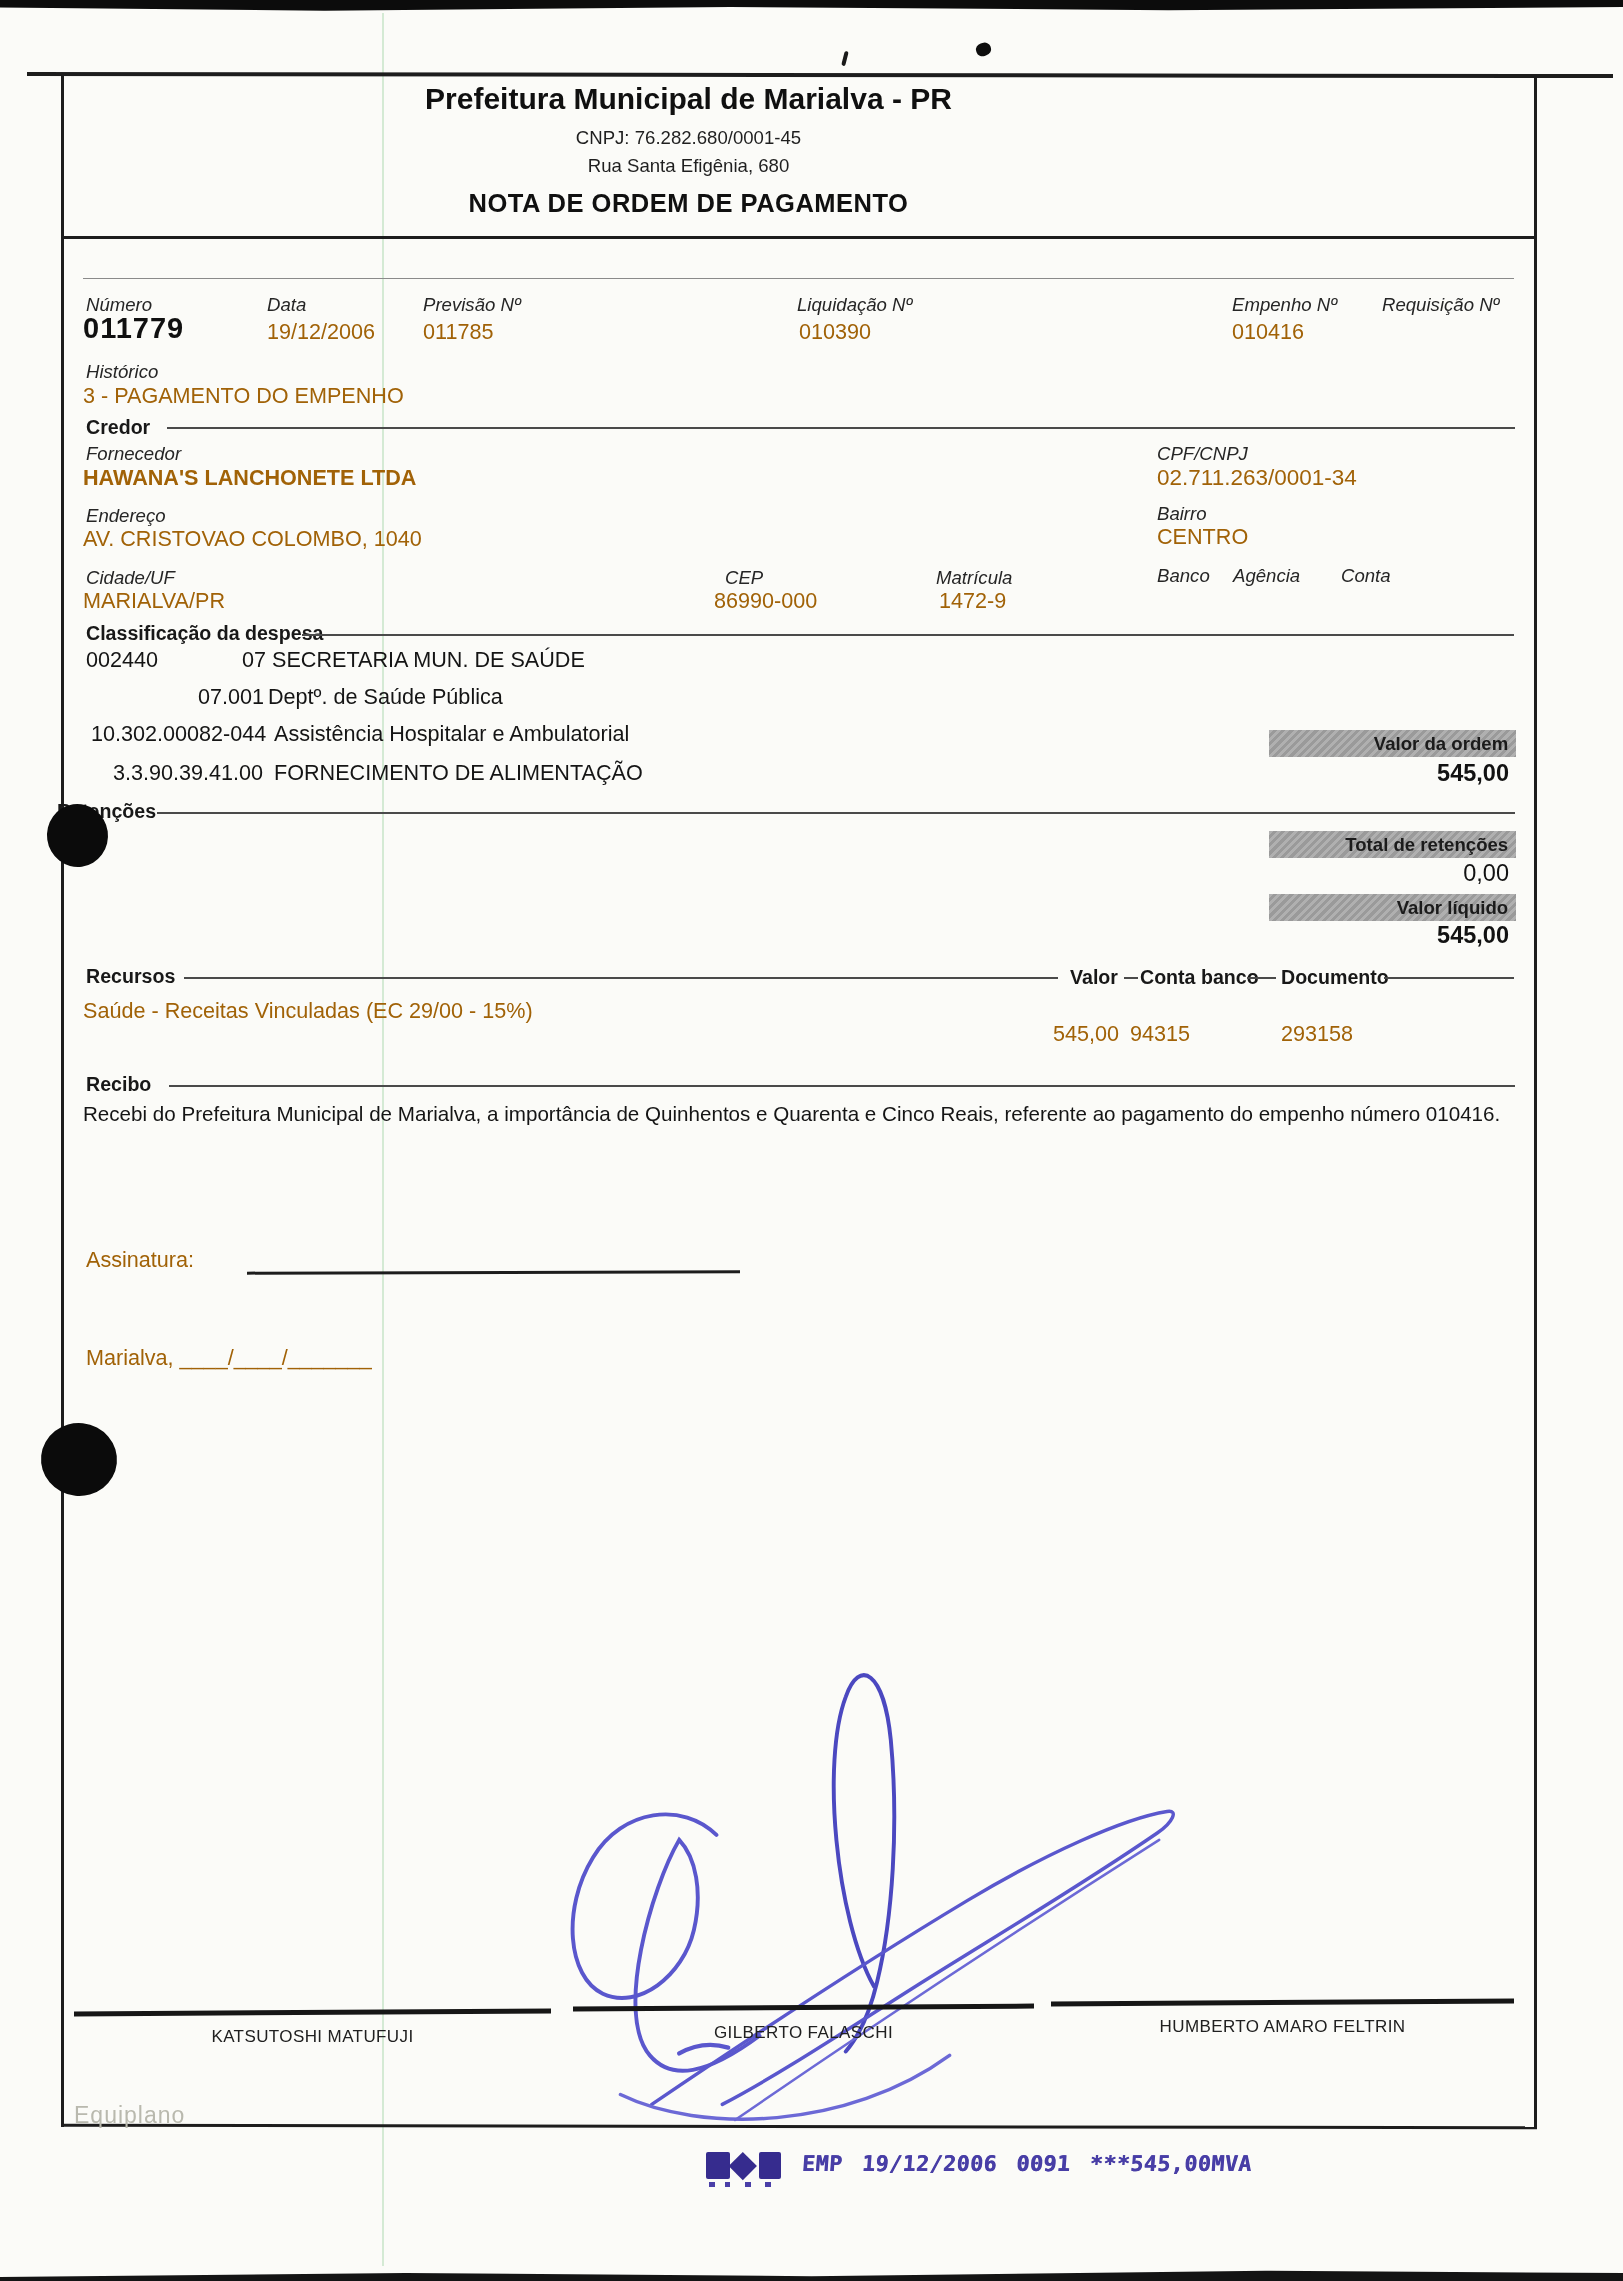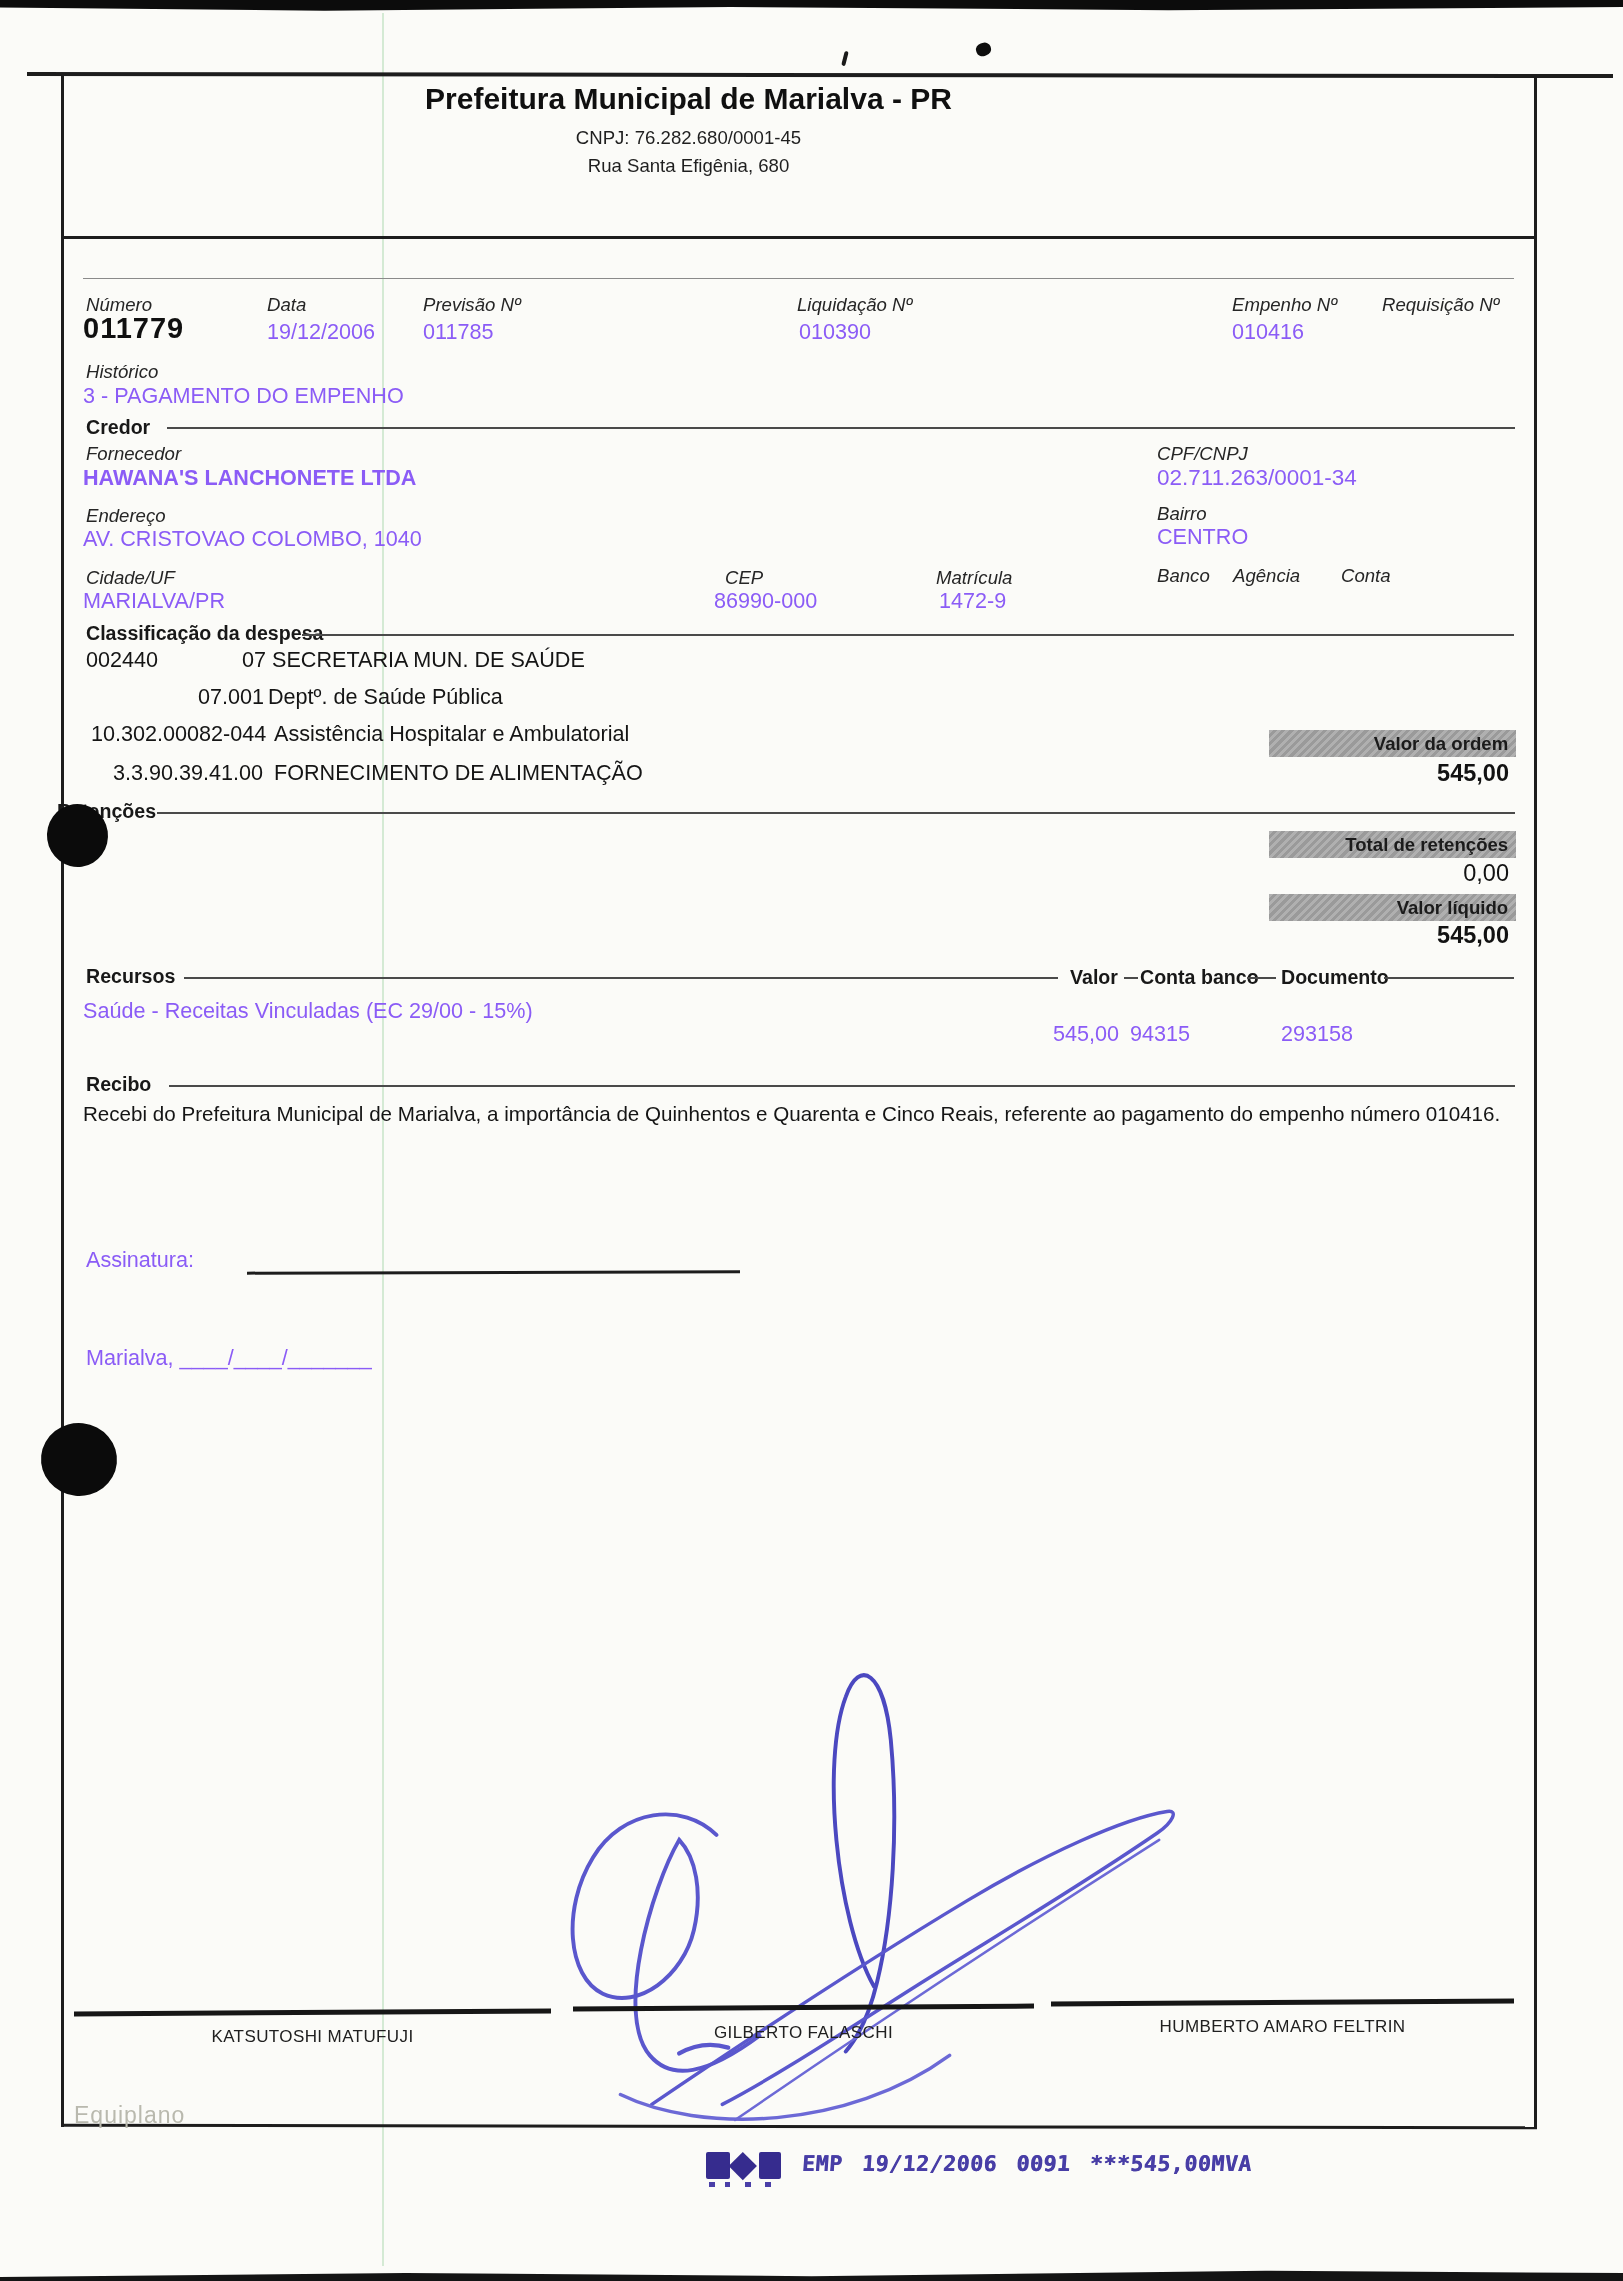--- a/index.html
+++ b/index.html
@@ -3,21 +3,21 @@
 <meta charset="utf-8">
 <style>
   html,body{margin:0;padding:0;background:#e9e9e6;}
   .page{
     position:relative;width:1623px;height:2282px;margin:0 auto;
     background:#fbfbf8;overflow:hidden;
     font-family:"Liberation Sans",sans-serif;color:#1c1c1c;
   }
   .abs{position:absolute;}
   .lbl{font-style:italic;font-size:18.6px;color:#262626;white-space:nowrap;}
-  .val{font-size:21.6px;color:#8b5cf6;white-space:nowrap;}
+  .val{font-size:21.6px;color:#a16207;white-space:nowrap;}
   .bigval{font-size:29px;font-weight:bold;color:#101010;letter-spacing:1px;}
   .boldval{font-weight:bold;}
   .sect{font-weight:bold;font-size:19.6px;color:#181818;white-space:nowrap;}
   .rule{position:absolute;height:2px;background:#4a4a4a;}
   .rule-thick{position:absolute;height:2.9px;background:#1d1d1d;}
   .border-v{position:absolute;width:2.9px;background:#1d1d1d;}
   .vbar{
     position:absolute;left:1269px;width:247px;height:27.4px;
     background:repeating-linear-gradient(135deg,#b0b0b0 0 2.9px,#9a9a9a 2.9px 5.9px);
     font-weight:bold;font-size:18.6px;color:#1b1b1b;text-align:right;
@@ -50,20 +50,21 @@
   <div class="abs" style="left:976px;top:43px;width:14.7px;height:12.7px;background:#0e0e0e;border-radius:45%;transform:rotate(-18deg);"></div>
 
   <div class="rule-thick" style="left:27.4px;top:73px;width:1586px;height:3.9px;transform:rotate(0.08deg);"></div>
   <div class="border-v" style="left:61px;top:74px;height:2053px;"></div>
   <div class="border-v" style="left:1534px;top:74px;height:2053px;"></div>
   <div class="rule-thick" style="left:61px;top:2125px;width:1476px;transform:rotate(0.1deg);"></div>
 
   <div class="abs" style="left:61px;top:82px;width:1255px;text-align:center;font-size:30px;font-weight:bold;color:#101010;">Prefeitura Municipal de Marialva - PR</div>
   <div class="abs hdrsmall" style="left:61px;top:127px;width:1255px;text-align:center;">CNPJ: 76.282.680/0001-45</div>
   <div class="abs hdrsmall" style="left:61px;top:155px;width:1255px;text-align:center;">Rua Santa Efigênia, 680</div>
+  <div class="abs" style="left:61px;top:189px;width:1255px;text-align:center;font-size:25.5px;font-weight:bold;letter-spacing:0.5px;color:#101010;">NOTA DE ORDEM DE PAGAMENTO</div>
   <div class="rule-thick" style="left:61px;top:236px;width:1476px;"></div>
   <div class="rule" style="left:83px;top:278px;width:1431px;height:1px;background:#8a8a8a;"></div>
 
   <div class="abs lbl" style="left:86px;top:294px;">Número</div>
   <div class="abs bigval" style="left:83px;top:312px;">011779</div>
   <div class="abs lbl" style="left:267px;top:294px;">Data</div>
   <div class="abs val" style="left:267px;top:319px;">19/12/2006</div>
   <div class="abs lbl" style="left:423px;top:294px;">Previsão Nº</div>
   <div class="abs val" style="left:423px;top:319px;">011785</div>
   <div class="abs lbl" style="left:797px;top:294px;">Liquidação Nº</div>

